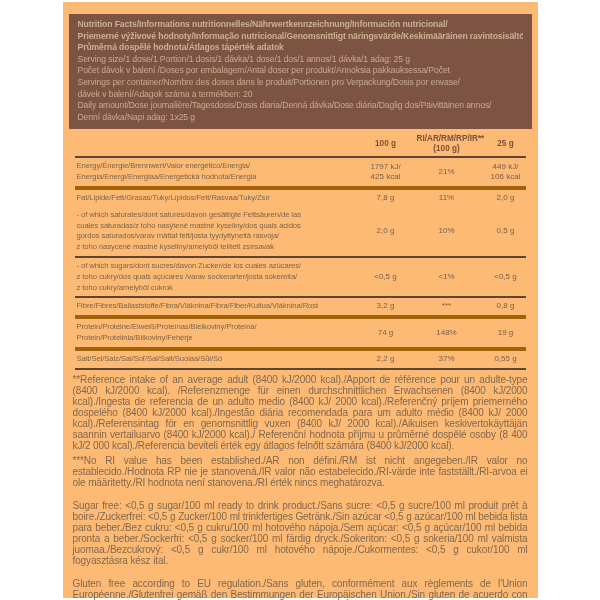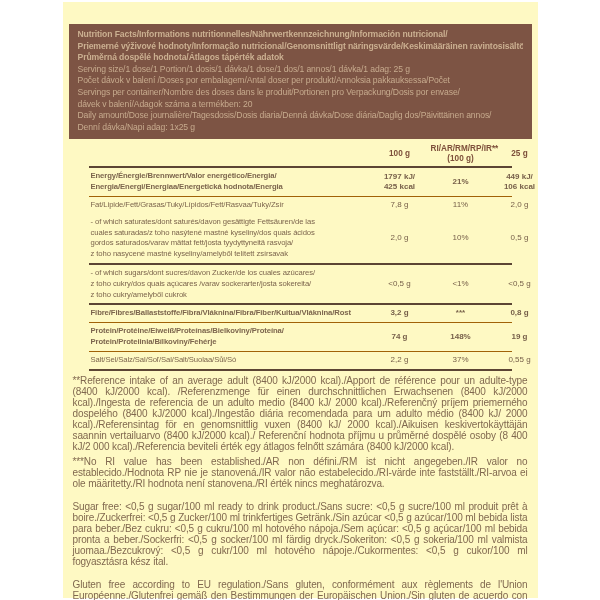--- a/index.html
+++ b/index.html
@@ -5,35 +5,35 @@
   html,body{margin:0;padding:0;}
   body{
     width:600px;height:600px;background:#ffffff;overflow:hidden;
     font-family:"Liberation Sans",sans-serif;
     -webkit-font-smoothing:antialiased;
   }
   .panel{
     box-sizing:border-box;
     width:475px;height:596px;
     margin:2px auto 0 auto;
-    background:#fef9c3;
-    padding:22px 6px 0 6px;
+    background:#fdba74;
+    padding:12px 6px 0 6px;
   }
   .header-box{
     background:#7d5444;
     padding:5px 9px 6px 9px;
   }
   .hb-line{
     font-size:8.6px;line-height:11.6px;
     color:#c7ab8e;letter-spacing:-0.1px;
     white-space:nowrap;overflow:hidden;
   }
   .hb-line.bold{font-weight:bold;color:#cbb091;}
   .table{
-    margin:0 20px;
+    margin:0 6px;
   }
   .trow{
     display:grid;
     grid-template-columns:280px 62px 60px 58px;
     align-items:center;
   }
   .trow .tlabel{
     font-size:7.7px;line-height:10.8px;
     color:#7c654d;letter-spacing:-0.1px;
     white-space:pre-line;
@@ -44,21 +44,21 @@
     color:#77604a;text-align:center;
     white-space:pre-line;
   }
   .cols-header{min-height:24px;padding-top:3px;}
   .cols-header .col-h{
     font-weight:bold;color:#7d4f3a;
     font-size:8.2px;line-height:10.5px;
     text-align:center;white-space:pre-line;
   }
   .b-thick{border-bottom:2px solid #5c4534;}
-  .b-thin{border-bottom:1px solid #a16207;font-weight:bold;}
+  .b-thin{border-bottom:4px solid #a16207;}
   .foot{
     margin:4px 4px 0 4px;
     font-size:10px;line-height:11px;
     color:#80684f;letter-spacing:-0.12px;
     text-align:justify;
   }
   .foot.gap{margin-top:12px;}
 </style>
 </head>
 <body>

